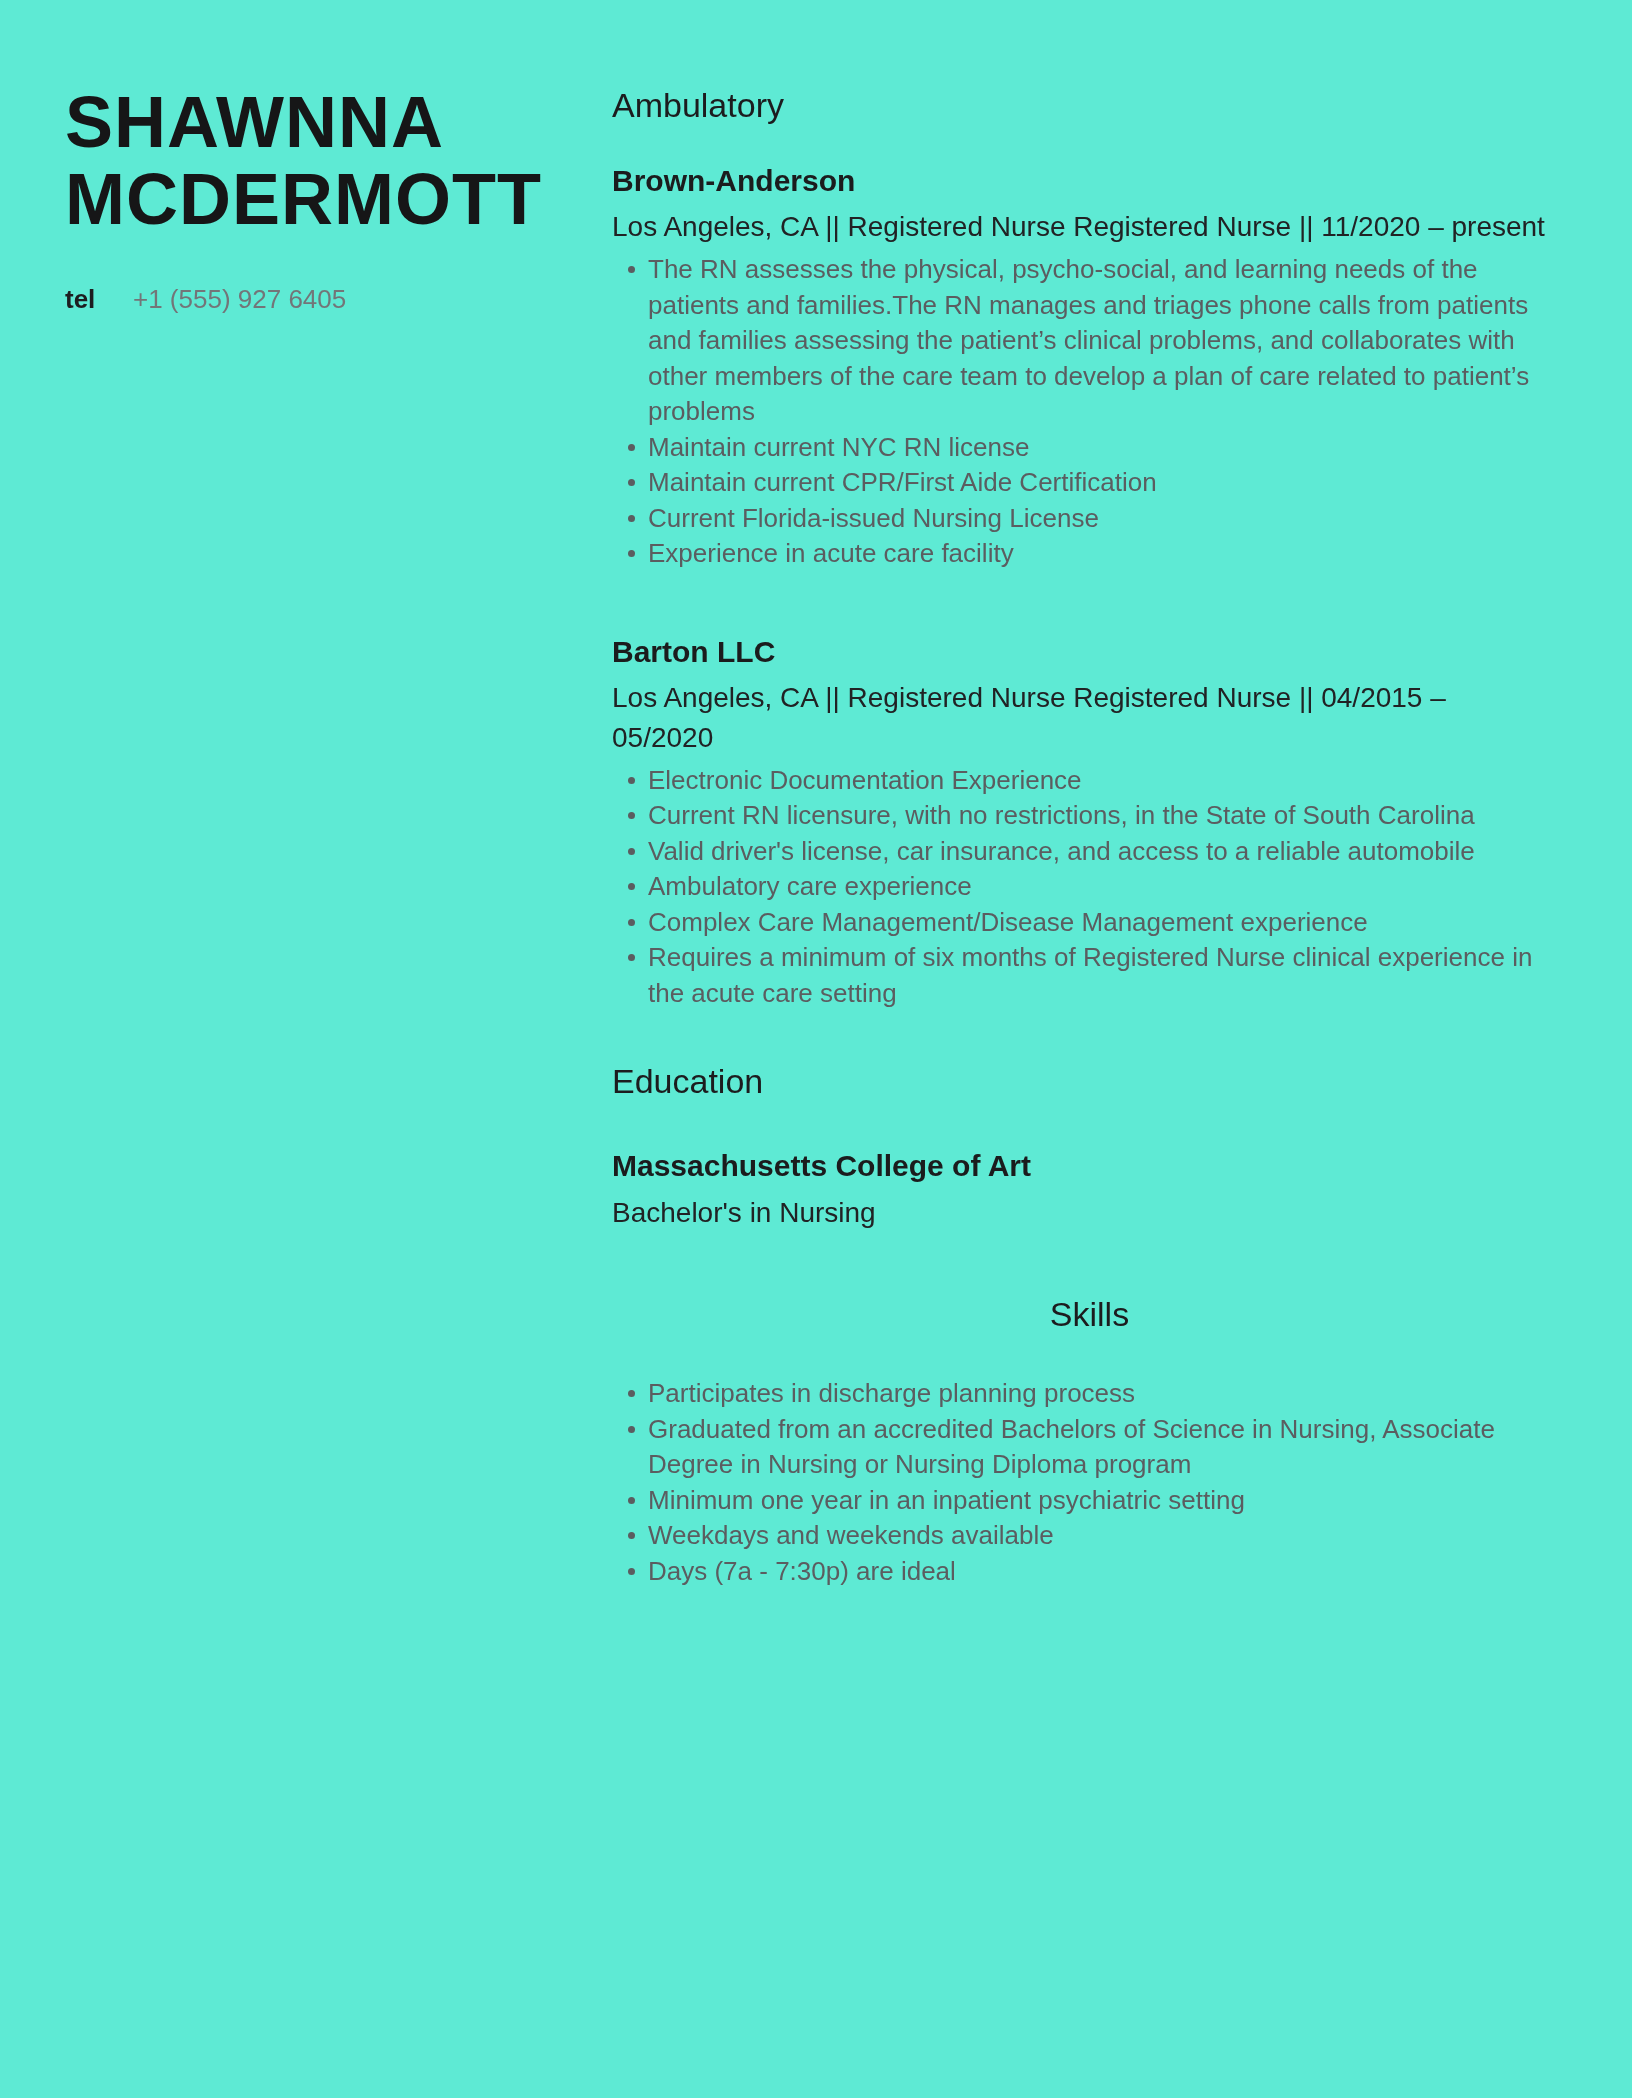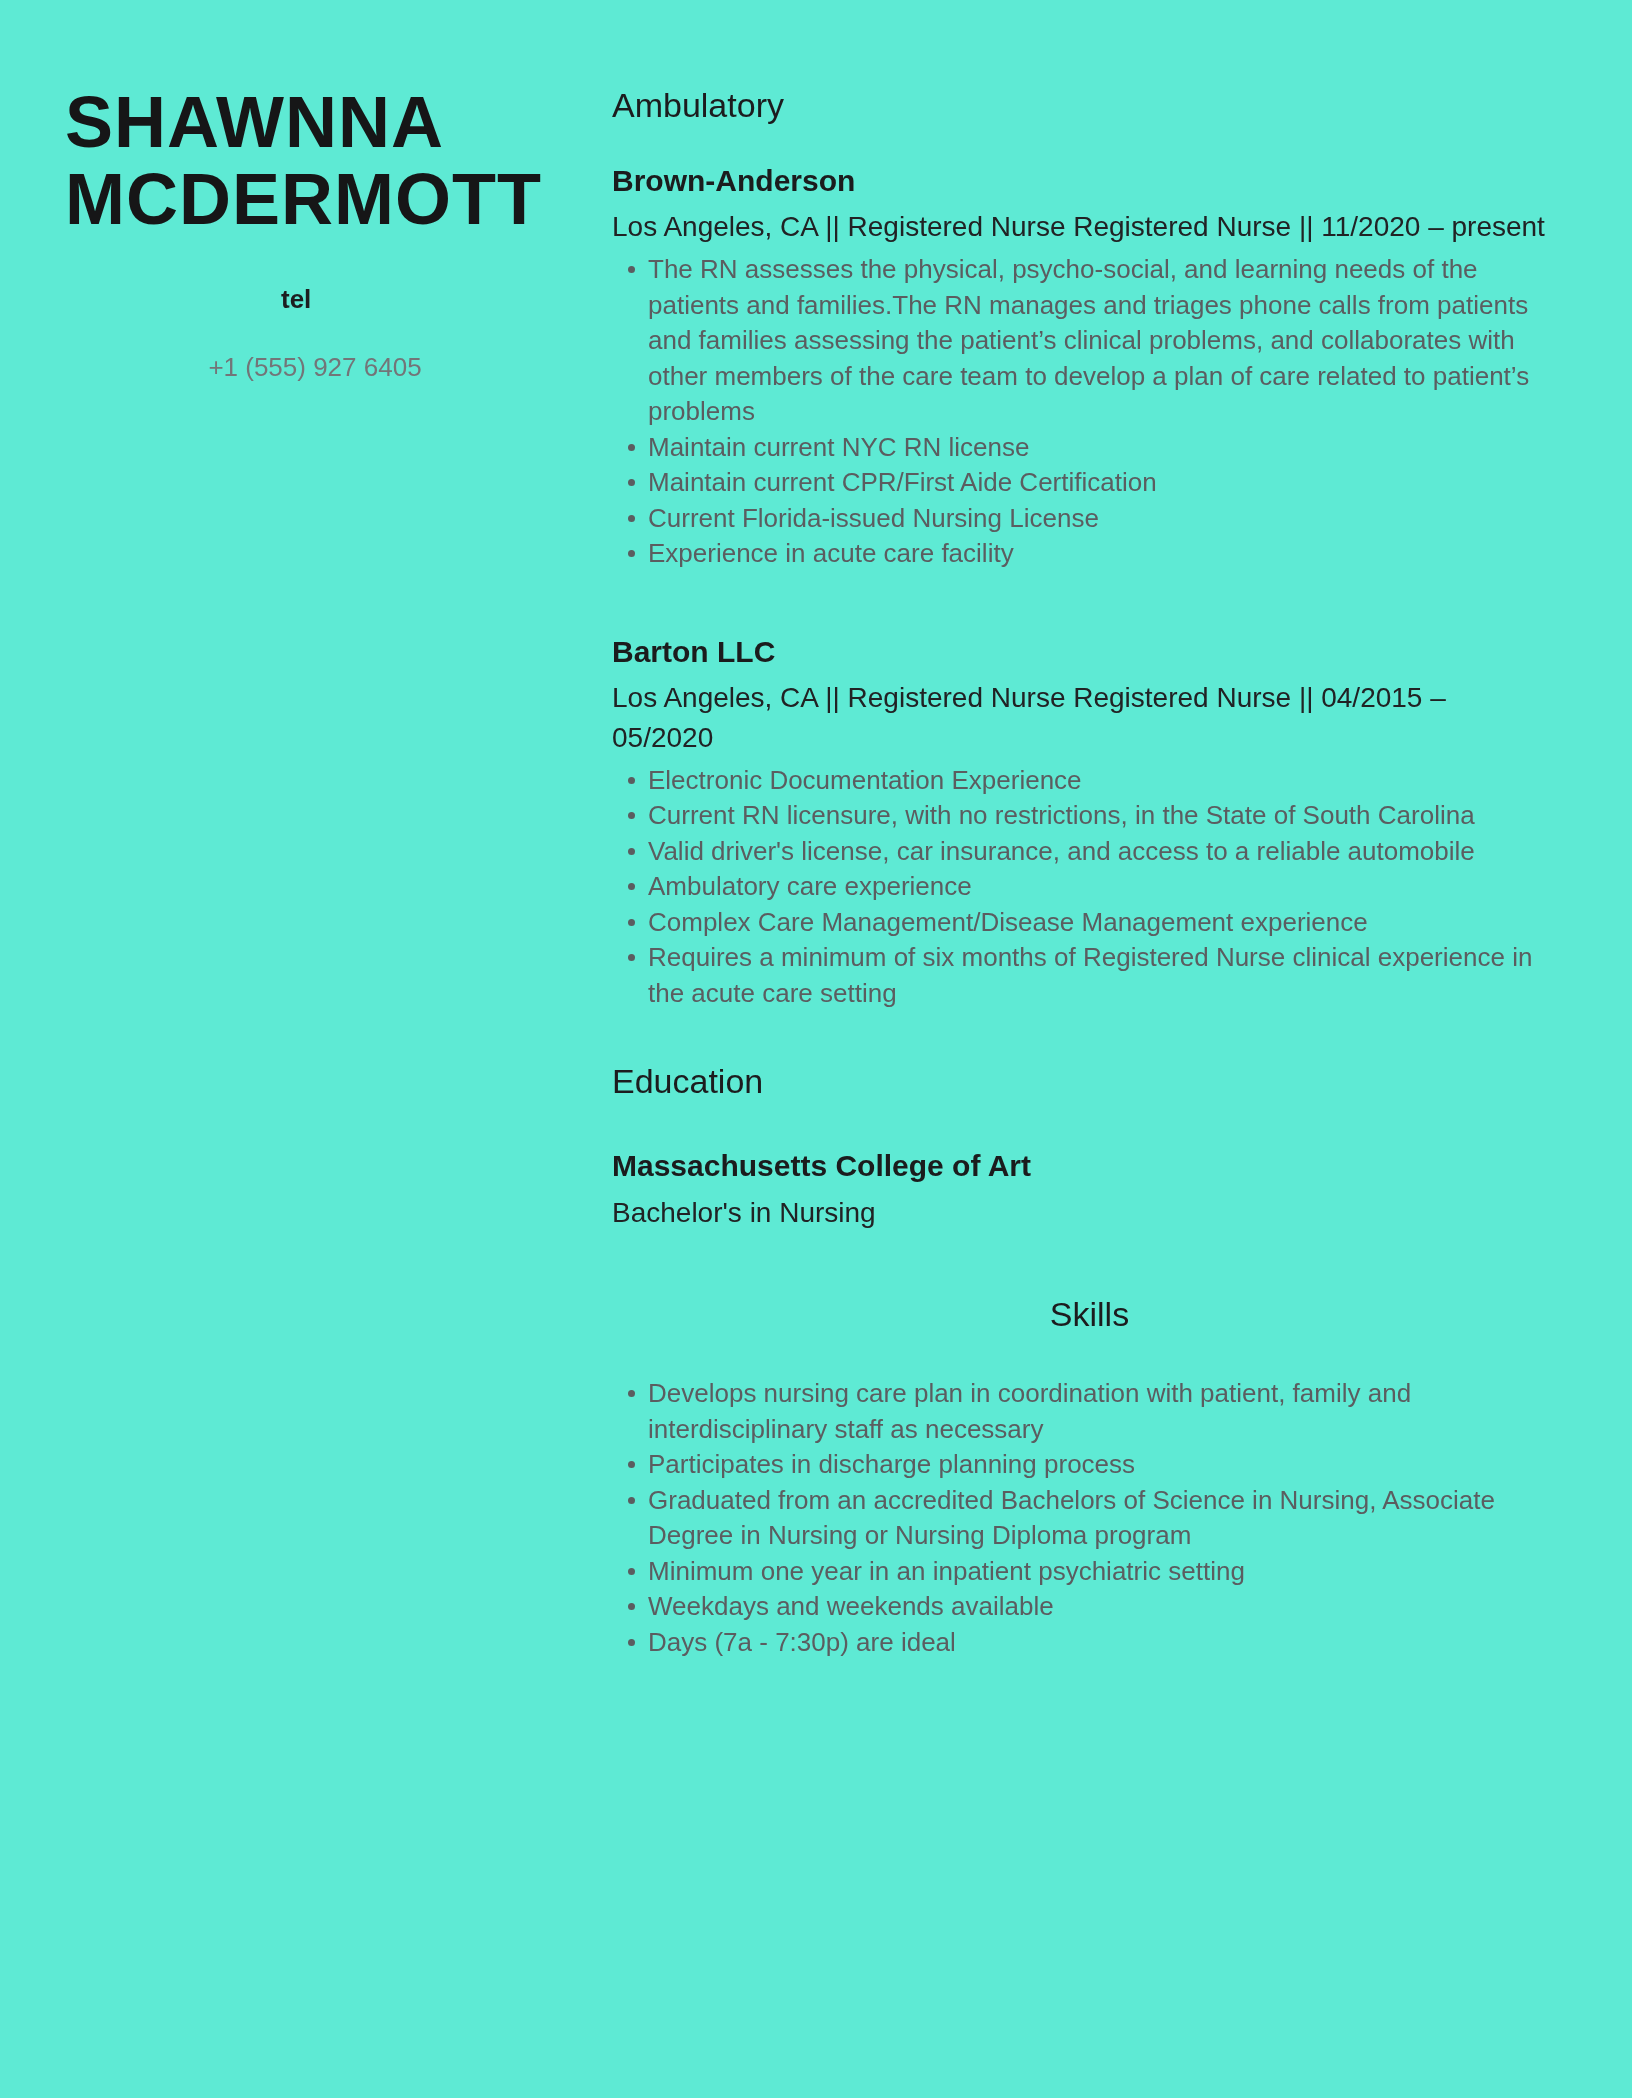--- a/index.html
+++ b/index.html
@@ -43,22 +43,21 @@
   }
   .contact-value {
     font-size: 26px;
     line-height: 40px;
     color: #737578;
   }
   .address-values { margin-top: 6px; }
   .tel-row {
     margin-top: 44px;
     display: flex;
-    align-items: center;
-    flex-direction: column;
+    align-items: flex-end;
   }
   .tel-row .contact-label { width: 68px; flex: 0 0 68px; }
   .tel-row .contact-value { line-height: 34px; }
 
   
   .right-col {
     position: absolute;
     left: 612px;
     top: 83px;
     width: 955px;
@@ -179,21 +178,20 @@
 
     <section class="section-education">
       <h2 class="section-heading">Education</h2>
       <h3 class="school-name">Massachusetts College of Art</h3>
       <p class="degree">Bachelor's in Nursing</p>
     </section>
 
     <section class="section-skills">
       <h2 class="section-heading">Skills</h2>
       <ul class="bullet-list">
-        <li>Develops nursing care plan in coordination with patient, family and interdisciplinary staff as necessary</li>
         <li>Participates in discharge planning process</li>
         <li>Graduated from an accredited Bachelors of Science in Nursing, Associate Degree in Nursing or Nursing Diploma program</li>
         <li>Minimum one year in an inpatient psychiatric setting</li>
         <li>Weekdays and weekends available</li>
         <li>Days (7a - 7:30p) are ideal</li>
       </ul>
     </section>
 
   </main>
 </div>

